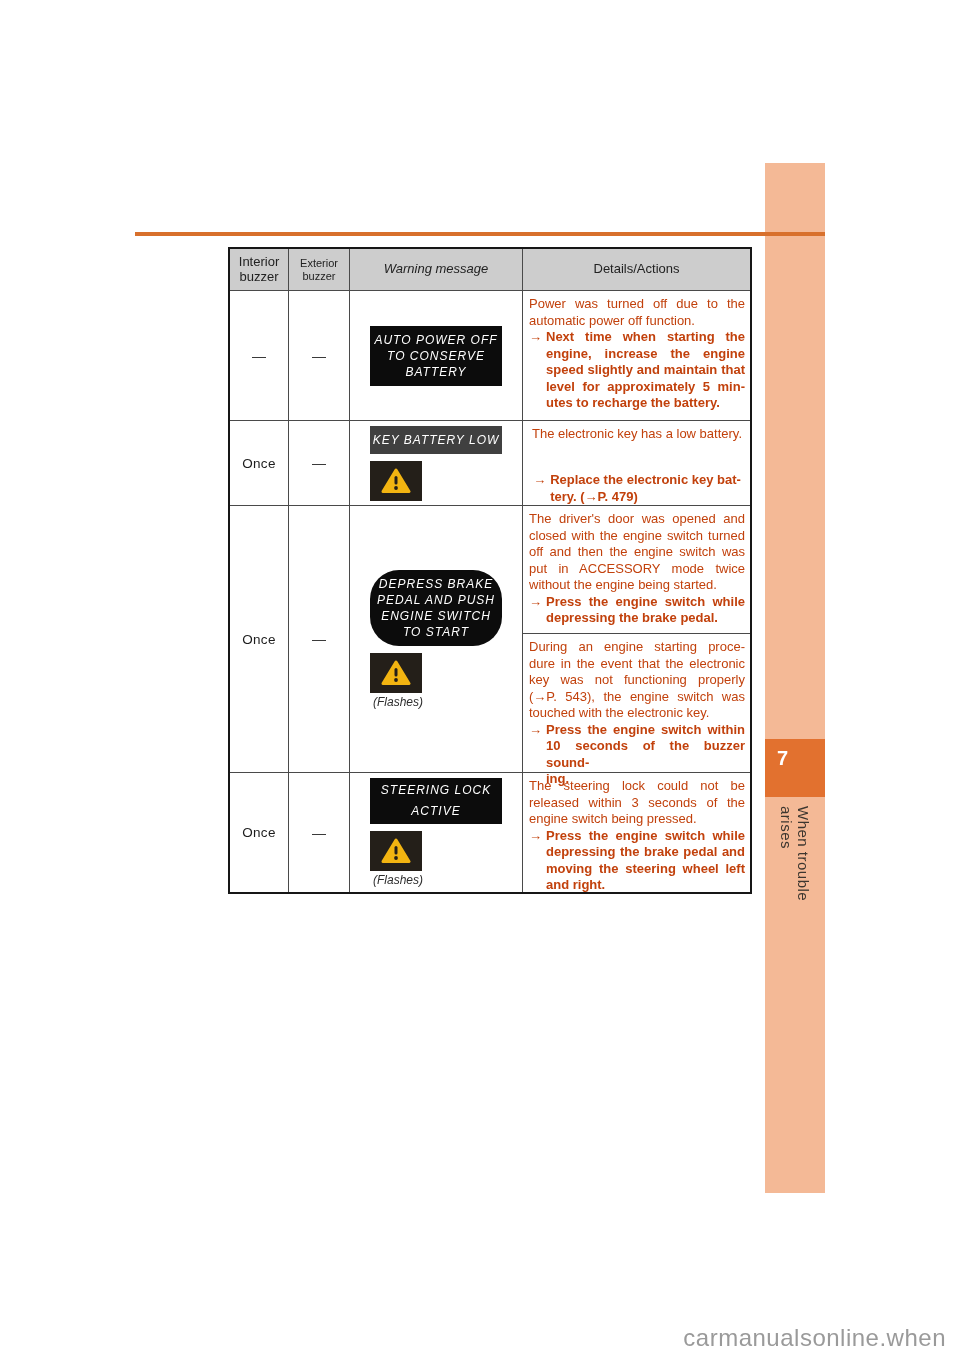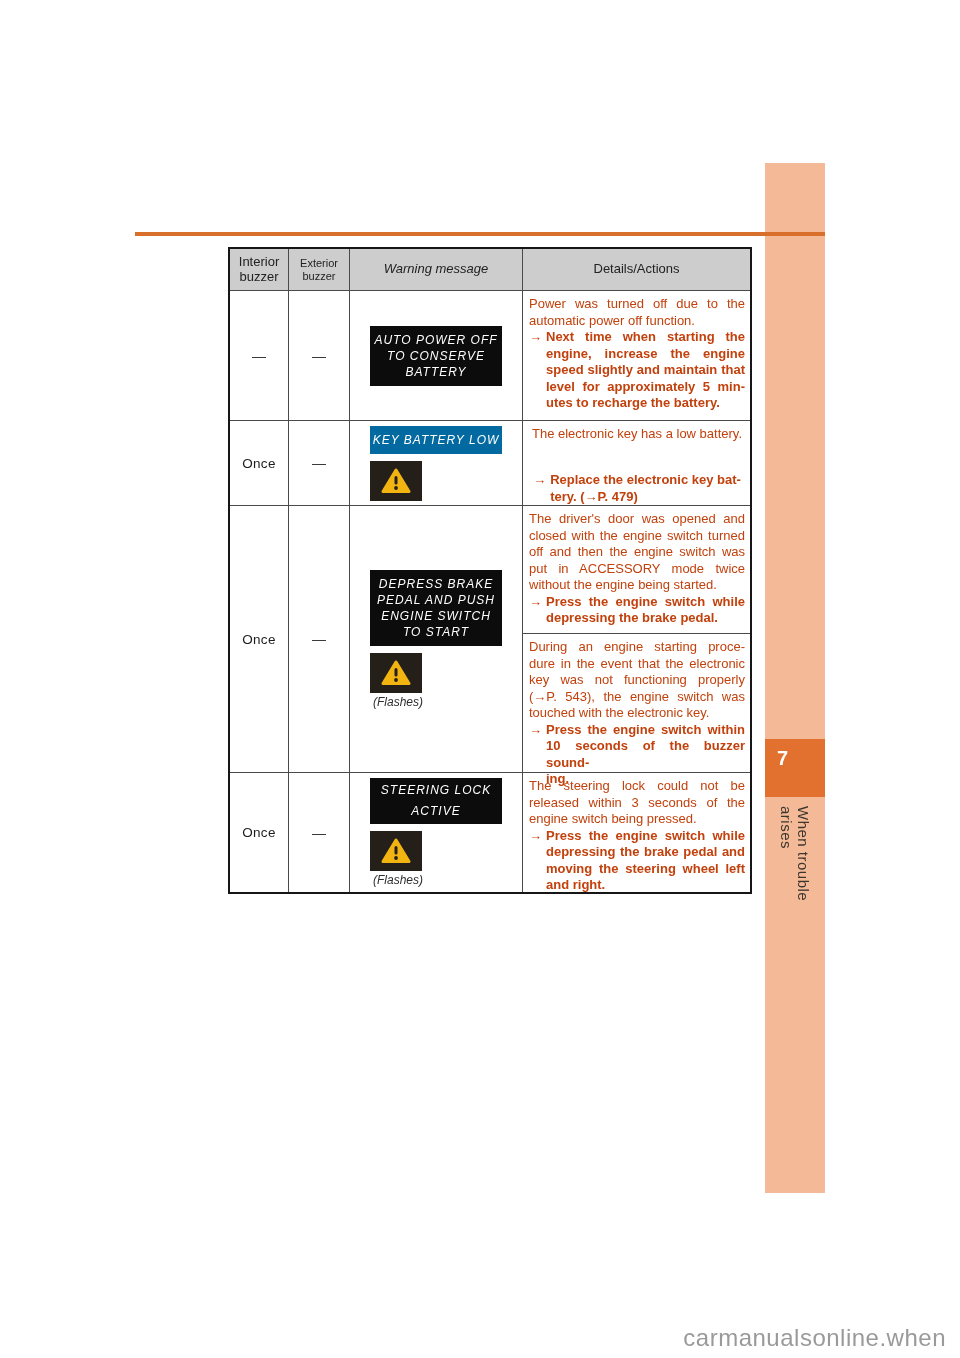--- a/index.html
+++ b/index.html
@@ -114,21 +114,21 @@
         </div>
         <div class="trow" style="height: 85px;">
           <div class="cel c1">
             <span class="buzzval">Once</span>
           </div>
           <div class="cel c2">
             <span class="dash">—</span>
           </div>
           <div class="cel c3">
             <div class="wwrap">
-              <div class="wbox" style="background: #0369a1;">KEY BATTERY LOW</div>
+              <div class="wbox" style="background: #404040;">KEY BATTERY LOW</div>
               <div class="wicon">
                 <svg width="30" height="26" viewBox="0 0 30 26">
                   <path d="M15 2 L28 23.5 L2 23.5 Z" fill="#f2b411" stroke="#f2b411" stroke-width="3" stroke-linejoin="round"></path>
                   <rect x="13.5" y="8" width="3" height="8.5" rx="1.5" fill="#241f19"></rect>
                   <circle cx="15" cy="20" r="1.9" fill="#241f19"></circle>
                 </svg>
               </div>
             </div>
           </div>
           <div class="cel c4 dcell vcenter">
@@ -146,21 +146,21 @@
         </div>
         <div class="trow" style="height: 267px;">
           <div class="cel c1">
             <span class="buzzval">Once</span>
           </div>
           <div class="cel c2">
             <span class="dash">—</span>
           </div>
           <div class="cel c3">
             <div class="wwrap">
-              <div class="wbox" style="background: rgb(12, 12, 12);">DEPRESS BRAKE<br>PEDAL AND PUSH<br>ENGINE SWITCH<br>TO START</div>
+              <div class="wbox" style="background: rgb(12, 12, 12); border-radius: 29px;">DEPRESS BRAKE<br>PEDAL AND PUSH<br>ENGINE SWITCH<br>TO START</div>
               <div class="wicon">
                 <svg width="30" height="26" viewBox="0 0 30 26">
                   <path d="M15 2 L28 23.5 L2 23.5 Z" fill="#f2b411" stroke="#f2b411" stroke-width="3" stroke-linejoin="round"></path>
                   <rect x="13.5" y="8" width="3" height="8.5" rx="1.5" fill="#241f19"></rect>
                   <circle cx="15" cy="20" r="1.9" fill="#241f19"></circle>
                 </svg>
               </div>
               <div class="flashes">(Flashes)</div>
             </div>
           </div>

